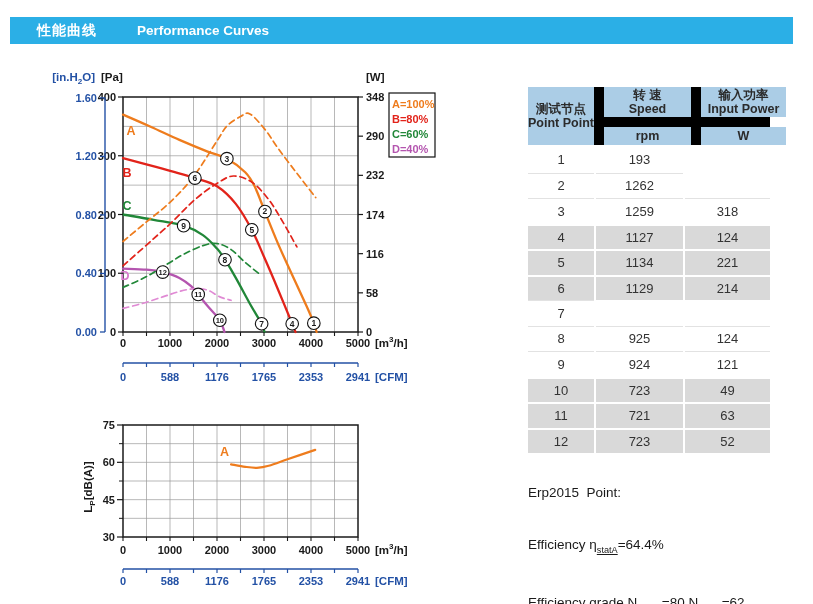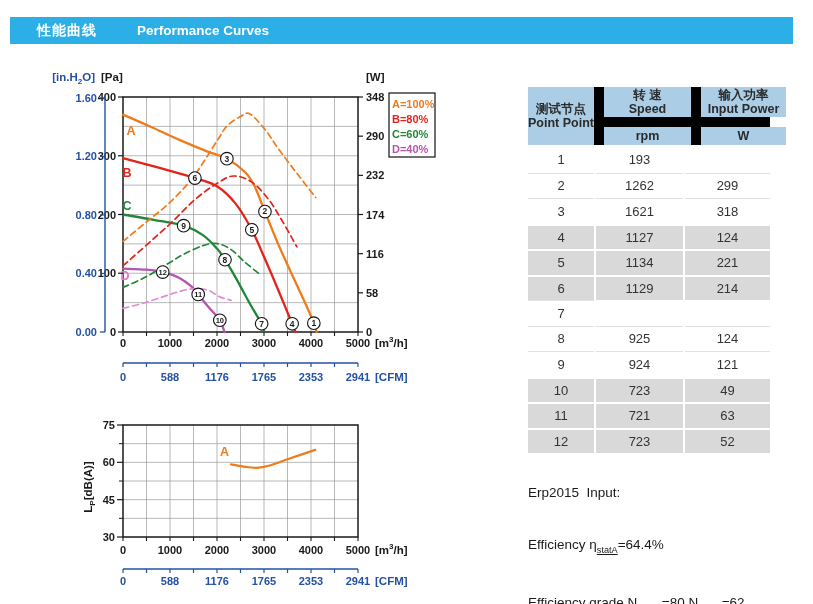--- a/index.html
+++ b/index.html
@@ -254,25 +254,24 @@
     <div class="th sm">W</div>
   </div>
   <div class="tbody" id="table-rows">
       <div class="trow">
         <div class="tc">1</div>
         <div class="tc">193</div>
       </div>
       <div class="trow">
         <div class="tc">2</div>
         <div class="tc">1262</div>
-        <div class="tc">299</div>
       </div>
       <div class="trow">
         <div class="tc">3</div>
-        <div class="tc">1621</div>
+        <div class="tc">1259</div>
         <div class="tc">318</div>
       </div>
       <div class="trow gray">
         <div class="tc">4</div>
         <div class="tc">1127</div>
         <div class="tc">124</div>
       </div>
       <div class="trow gray">
         <div class="tc">5</div>
         <div class="tc">1134</div>
@@ -308,17 +307,17 @@
       </div>
       <div class="trow gray">
         <div class="tc">12</div>
         <div class="tc">723</div>
         <div class="tc">52</div>
       </div>
     </div>
 </div>
 
 <div id="footer" class="abs">
-  <div class="fline">Erp2015  Input:</div>
+  <div class="fline">Erp2015  Point:</div>
   <div class="fline">Efficiency η<sub>statA</sub>=64.4%</div>
   <div class="fline">Efficiency grade N<sub>actual</sub>=80,N<sub>target</sub>=62</div>
   
 </div>
 
 </body></html>

